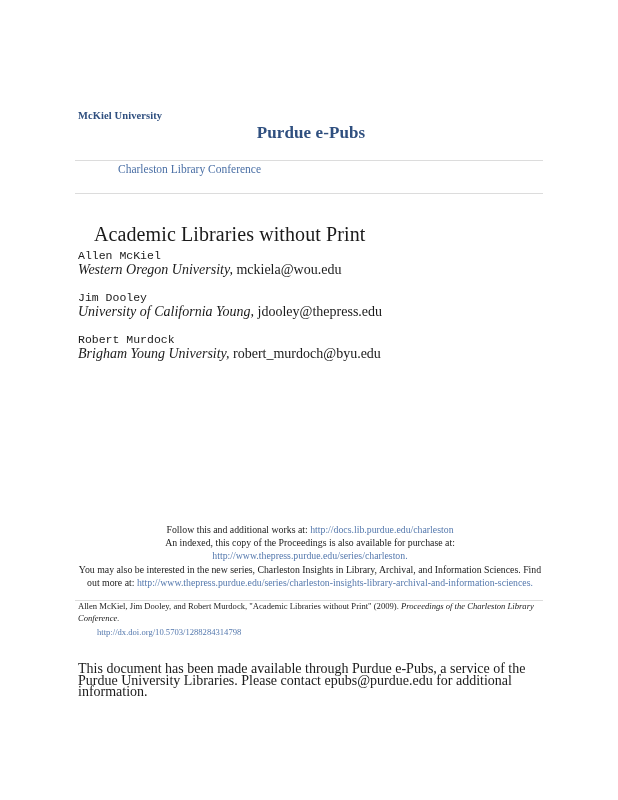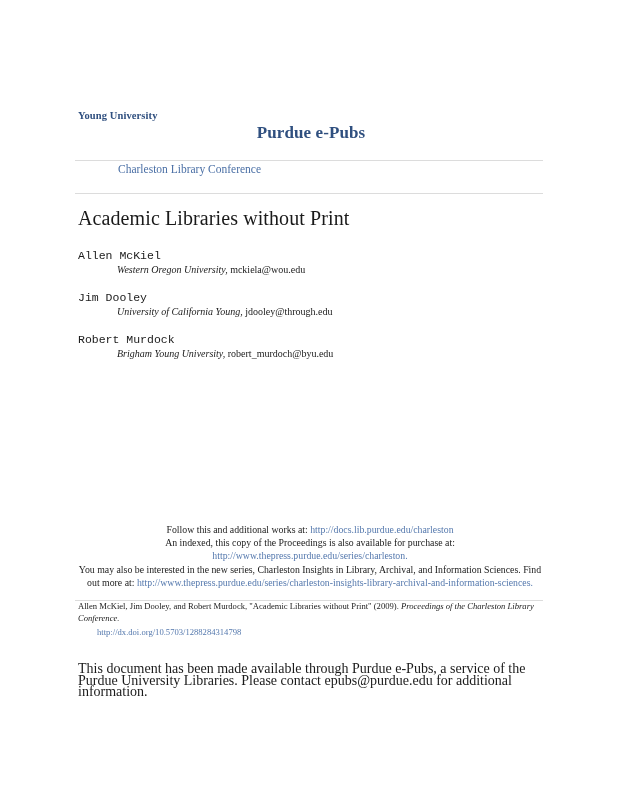--- a/index.html
+++ b/index.html
@@ -78,21 +78,21 @@
   .doc-title {
     position: absolute;
     left: 78px;
     top: 205px;
     width: 460px;
     font-family: "Liberation Serif", "DejaVu Serif", serif;
     font-size: 20px;
     font-weight: normal;
     line-height: 26px;
     color: #1a1a1a;
-    margin: 0;
+    margin: 16px;
     letter-spacing: 0.1px;
   }
 
   
   .authors {
     position: absolute;
     left: 78px;
     top: 248px;
     width: 460px;
   }
@@ -101,25 +101,24 @@
   }
   .author:last-child { margin-bottom: 0; }
   .author-name {
     font-family: Liberation Mono, monospace;
     font-size: 11.5px;
     line-height: 15px;
     color: #1a1a1a;
   }
   .author-affil {
     font-family: "Liberation Serif", "DejaVu Serif", serif;
-    font-size: 10px;
+    font-size: 14px;
     line-height: 13px;
     color: #1a1a1a;
     font-style: italic;
-    margin-left: 39px;
   }
   .author-affil .email {
     font-style: normal;
   }
 
   
   .follow-block {
     position: absolute;
     left: 78px;
     top: 523px;
@@ -166,21 +165,21 @@
     line-height: 11.6px;
     color: #1a1a1a;
   }
 </style>
 </head>
 <body>
 
 <div class="page">
 
   <div class="masthead">
-    <div class="brand-small">Young University</div>
+    <div class="brand-small">McKiel University</div>
     <div class="brand-large">Purdue e-Pubs</div>
   </div>
 
   <hr class="rule rule-top">
 
   <div class="series">
     <span>Charleston Library Conference</span>
   </div>
 
   <hr class="rule rule-bottom">
@@ -189,21 +188,21 @@
 
   <div class="authors">
 
     <div class="author">
       <div class="author-name">Allen McKiel</div>
       <div class="author-affil"><span>Western Oregon University, </span><span class="email">mckiela@wou.edu</span></div>
     </div>
 
     <div class="author">
       <div class="author-name">Jim Dooley</div>
-      <div class="author-affil"><span>University of California Young, </span><span class="email">jdooley@through.edu</span></div>
+      <div class="author-affil"><span>University of California Young, </span><span class="email">jdooley@thepress.edu</span></div>
     </div>
 
     <div class="author">
       <div class="author-name">Robert Murdock</div>
       <div class="author-affil"><span>Brigham Young University, </span><span class="email">robert_murdoch@byu.edu</span></div>
     </div>
 
   </div>
 
   <div class="follow-block">

